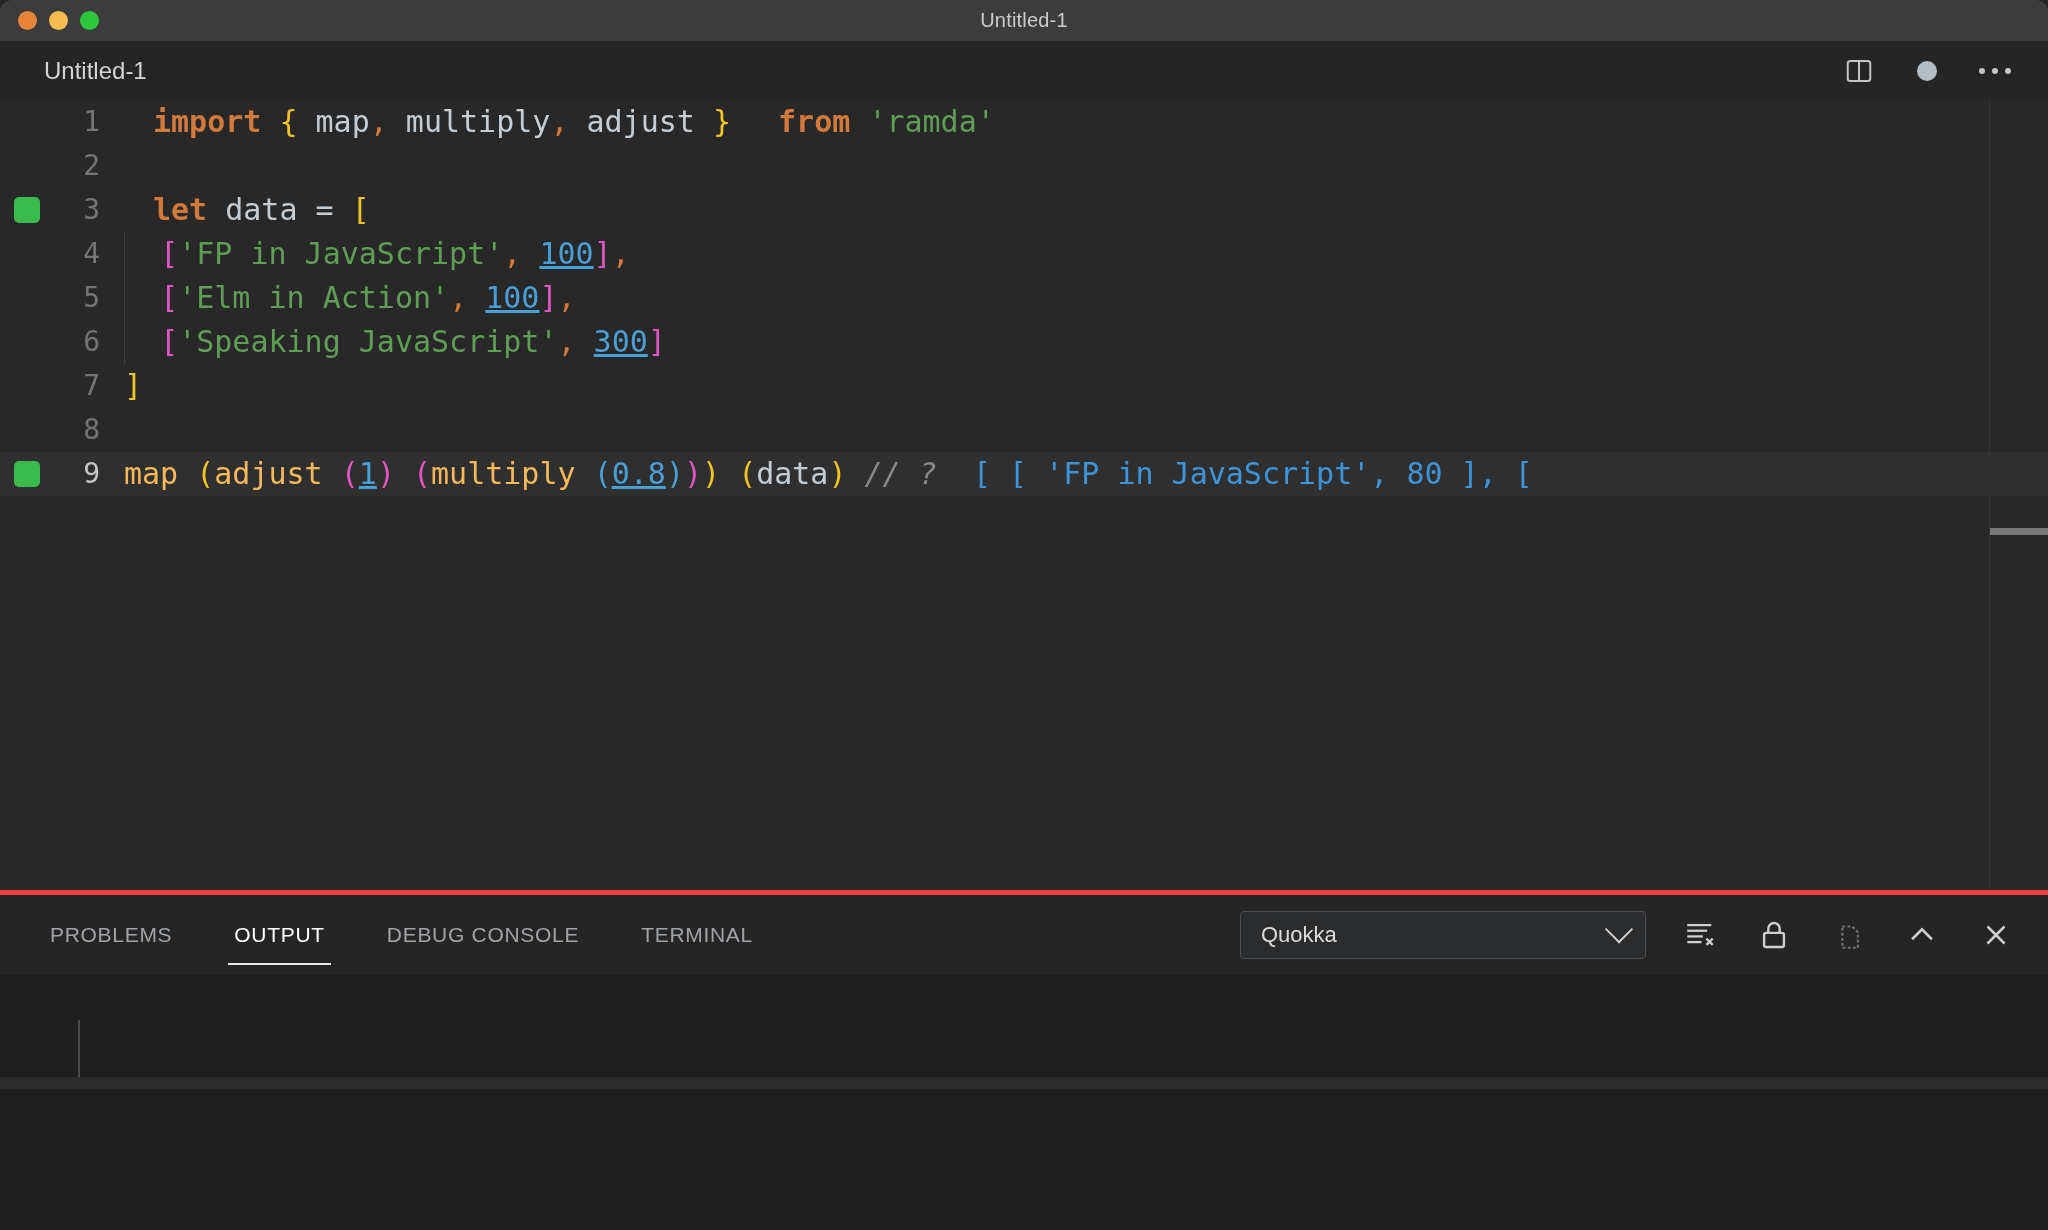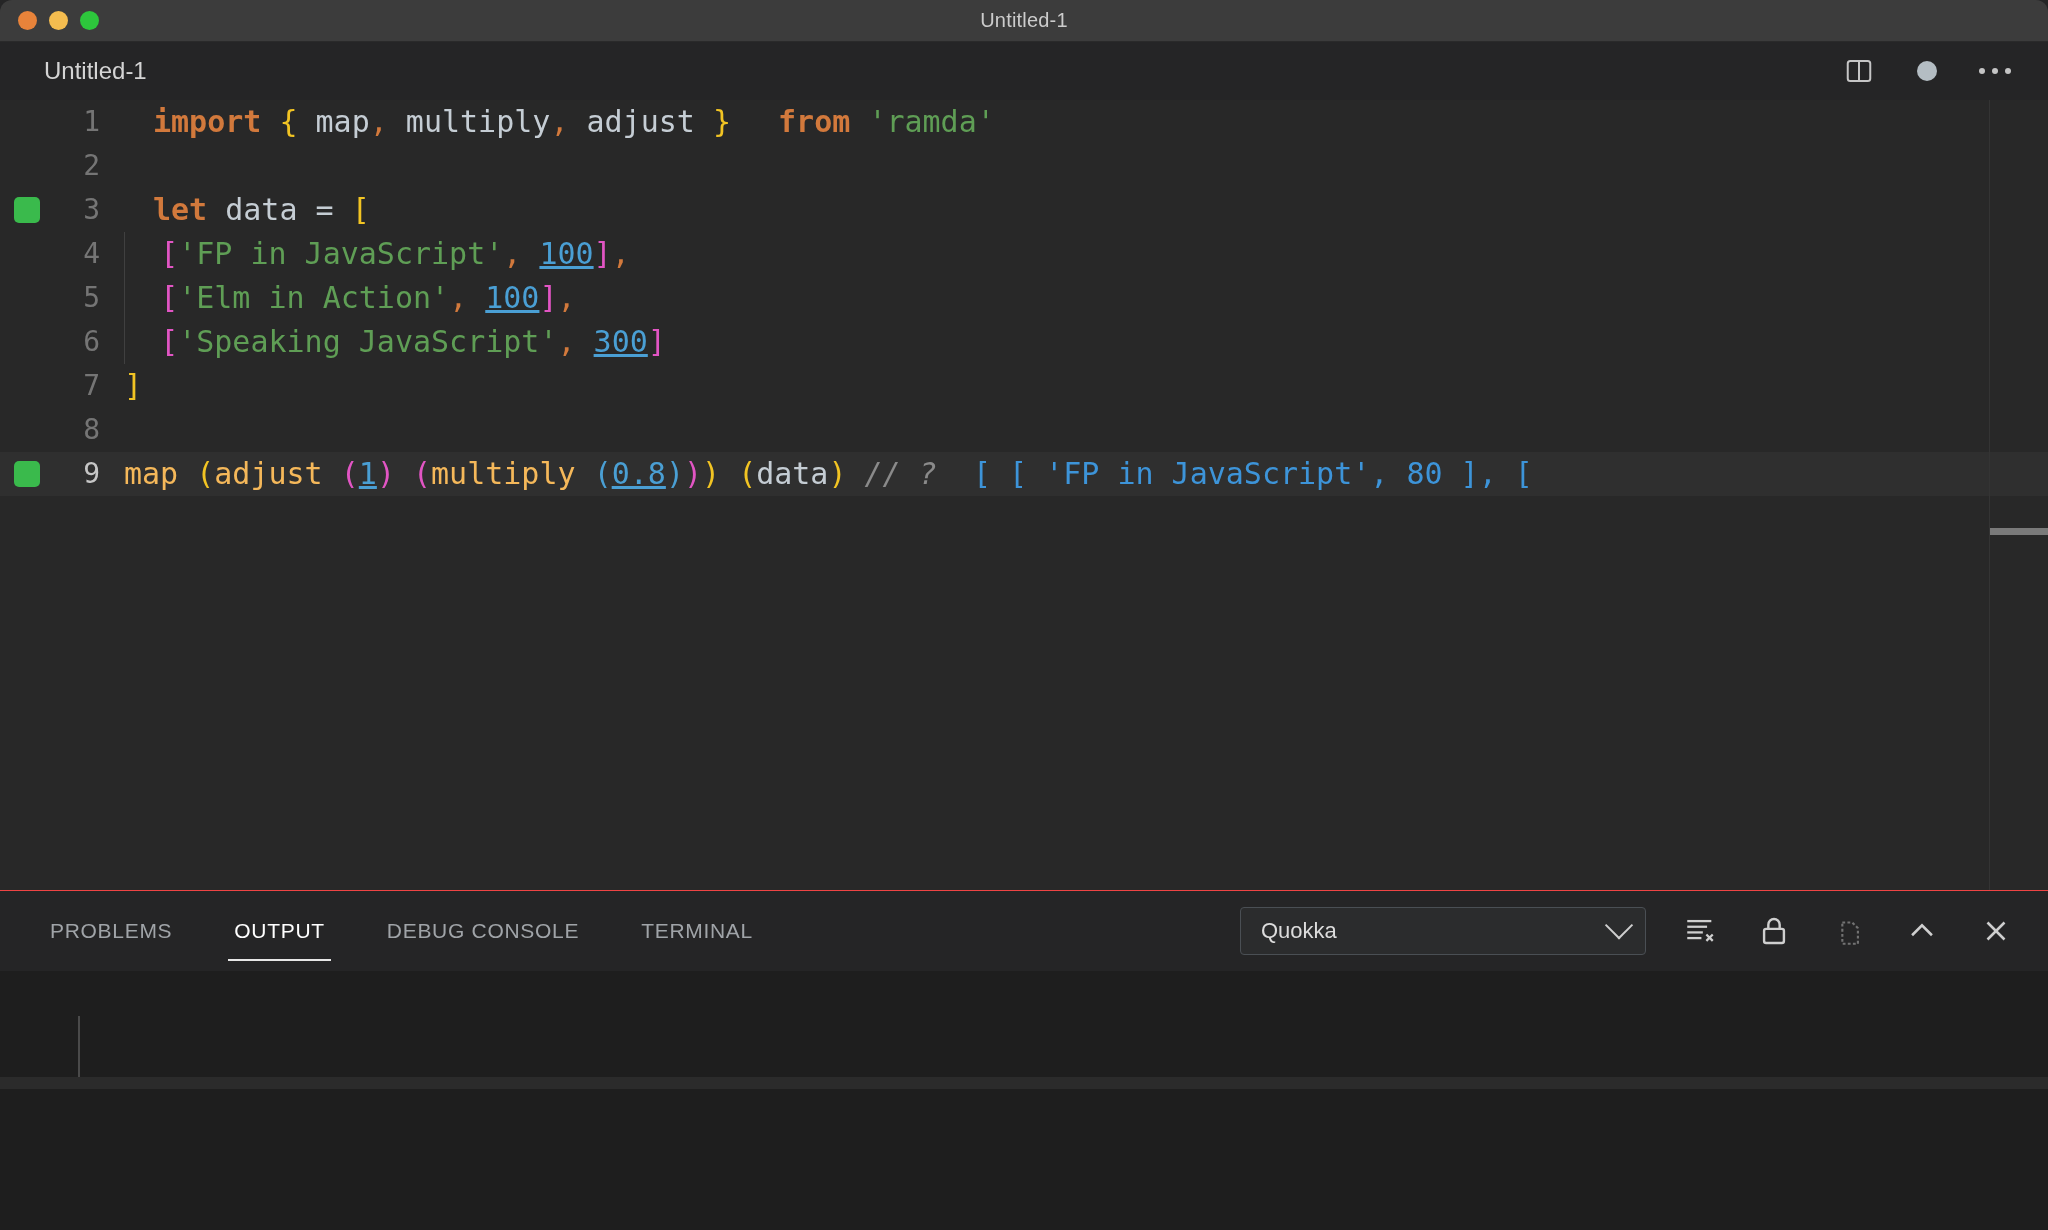--- a/index.html
+++ b/index.html
@@ -117,21 +117,21 @@
   .v-scroll-track {
     position: absolute; right: 58px; top: 0; bottom: 0; width: 1px;
     background: #343434;
   }
 
   
   .panel {
     flex: 1;
     background: #1e1e1e;
     display: flex; flex-direction: column;
-    border-top: 1px solid #ef4444;
+    border-top: 5px solid #ef4444;
   }
   .panel-header {
     height: 80px; background: #252526;
     display: flex; align-items: center;
     position: relative;
     flex: none;
   }
   .panel-tabs { display: flex; align-items: center; height: 100%; padding-left: 44px; gap: 50px;}
   .panel-tab {
     font-size: 21px; letter-spacing: .7px;

